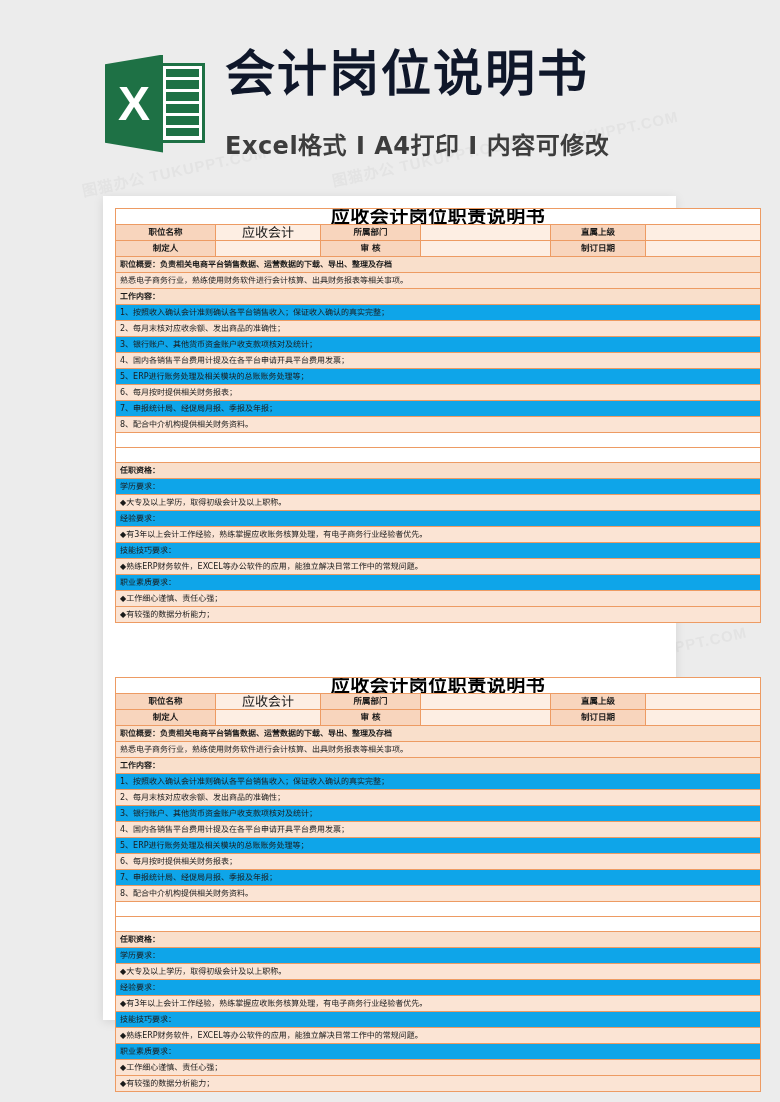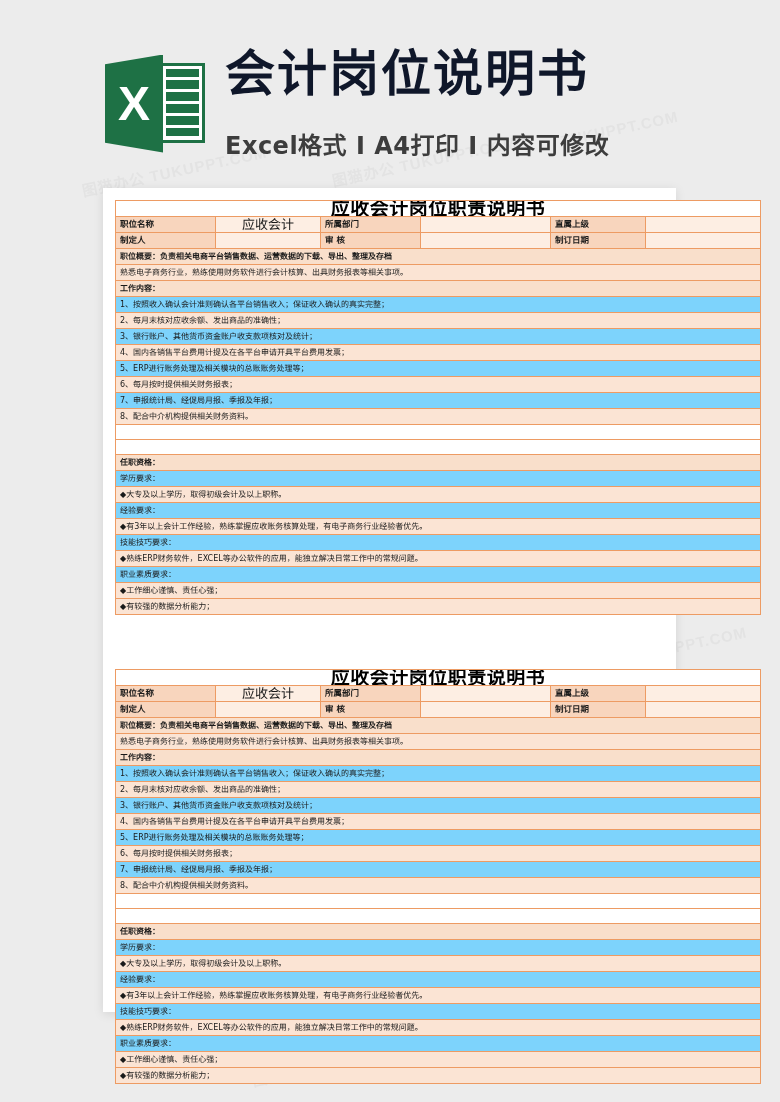--- a/index.html
+++ b/index.html
@@ -114,21 +114,21 @@
     color: #3d3d3d;
     letter-spacing: 0.5px;
     margin-top: 24px;
     font-family: "DejaVu Sans", "Liberation Sans", sans-serif;
   }
 
   
   .card {
     position: absolute;
     left: 103px;
-    top: 188px;
+    top: 196px;
     width: 573px;
     height: 824px;
     background: #ffffff;
     box-shadow: 0 2px 10px rgba(0,0,0,0.10);
     z-index: 1;
     padding: 12px 12px 0 12px;
   }
 
   
   .sheet { width: 549px; }
@@ -160,21 +160,21 @@
     font-size: 19px;
     font-weight: bold;
     color: #000000;
     background: #ffffff;
     letter-spacing: 0.5px;
   }
 
   
   td.ih {
     background: #f8d5bd;
-    text-align: left;
+    text-align: center;
     font-weight: bold;
     font-size: 8.5px;
     height: 17px;
     line-height: 17px;
     margin-top: 19px;
   }
   td.iv {
     background: #fdeee3;
     text-align: center;
     font-size: 13px;
@@ -188,21 +188,21 @@
   }
 
   
   td.lbl {
     background: #f9dfcb;
     font-weight: bold;
     font-size: 8px;
   }
   td.lbl .plain { font-weight: bold; }
   td.tint { background: #fbe4d4; margin-left: 7px; }
-  td.plainrow { background: #7dd3fc; }
+  td.plainrow { background: #0ea5e9; }
   td.blank { background: #ffffff; height: 15px; }
 
   td.indent1 { padding-left: 22px; }
   td.indent2 { padding-left: 34px; }
 </style>
 </head>
 <body>
 
 <div class="watermarks">
   <div class="wm" style="left:80px;  top:160px;">图猫办公 TUKUPPT.COM</div>

